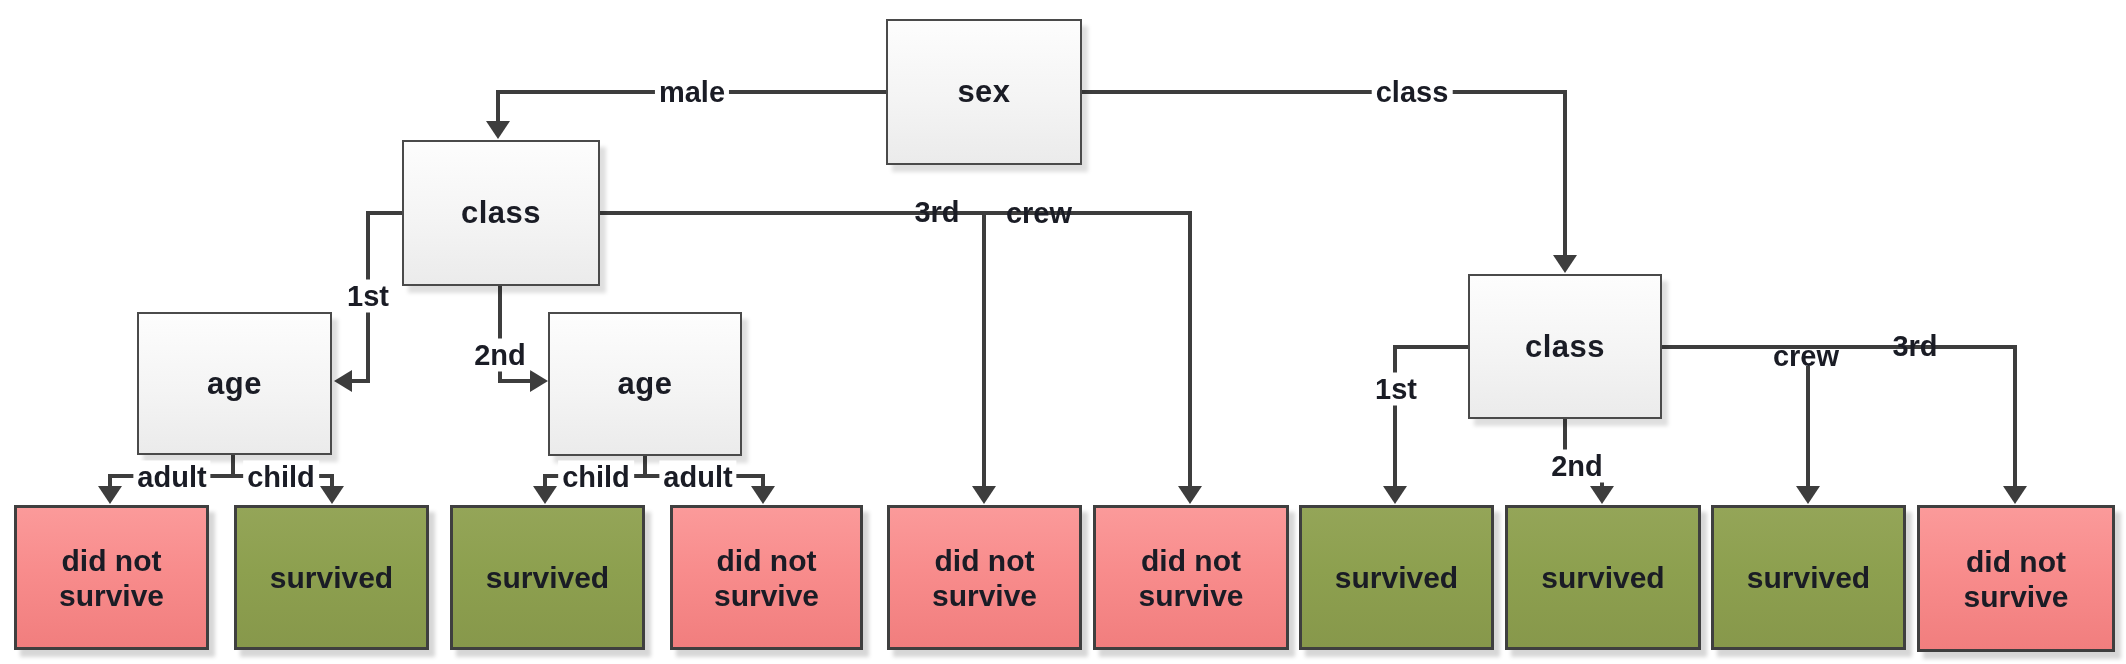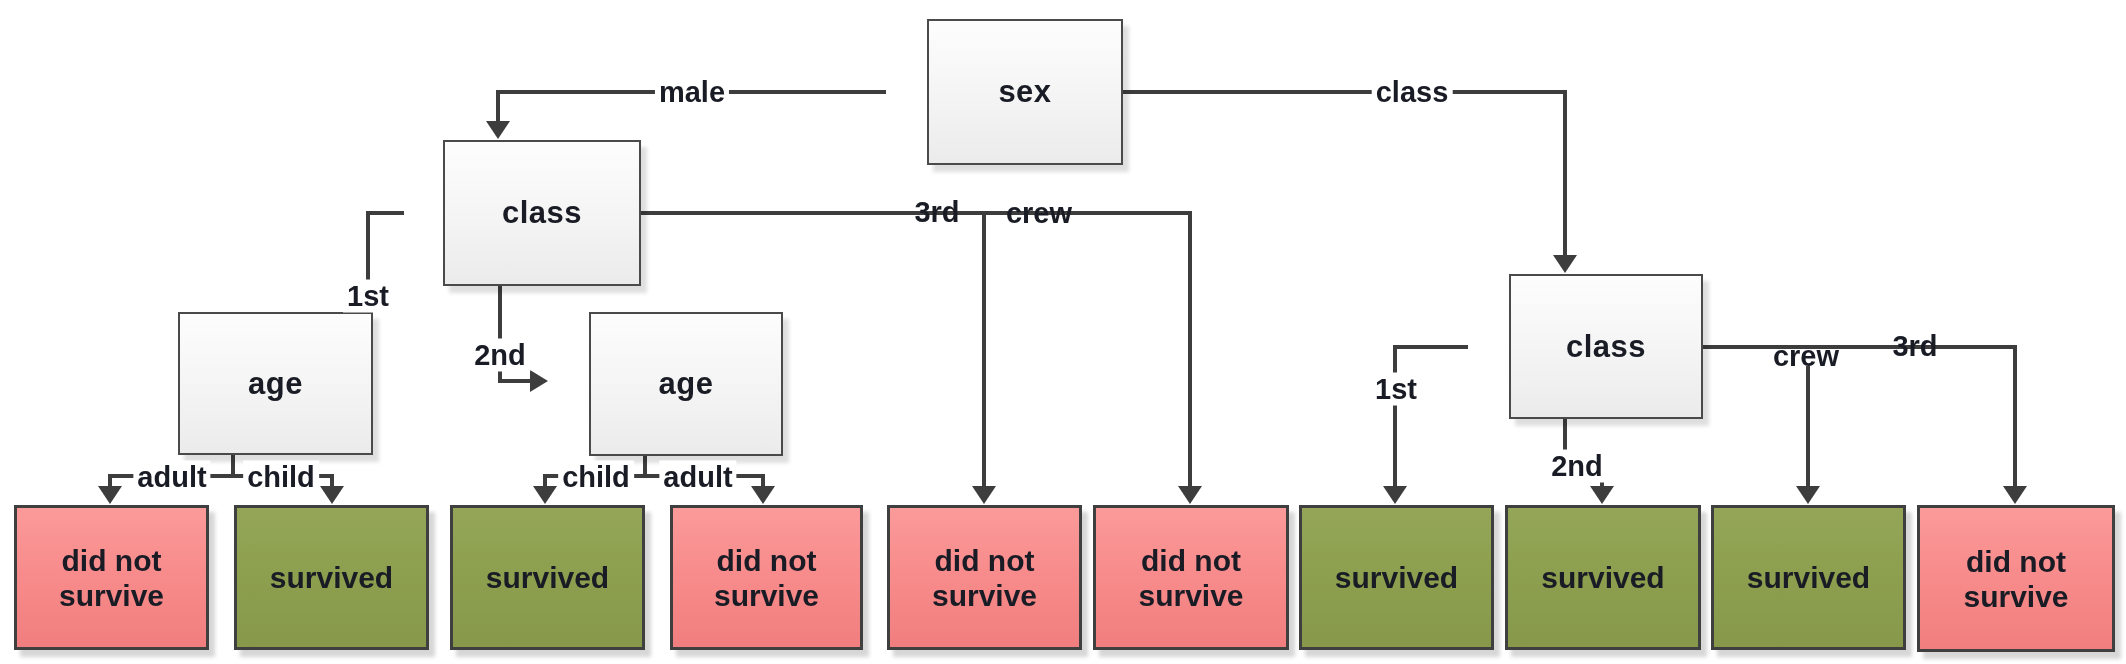--- a/index.html
+++ b/index.html
@@ -13,21 +13,21 @@
   .vl{width:4px;}
   
   .ad{position:absolute;width:0;height:0;border-left:12px solid transparent;border-right:12px solid transparent;border-top:18px solid #3d3d3d;}
   .al{position:absolute;width:0;height:0;border-top:11px solid transparent;border-bottom:11px solid transparent;border-right:18px solid #3d3d3d;}
   .ar{position:absolute;width:0;height:0;border-top:11px solid transparent;border-bottom:11px solid transparent;border-left:18px solid #3d3d3d;}
   
   .node{
     position:absolute;display:flex;align-items:center;justify-content:center;
     background:linear-gradient(180deg,#fdfdfd 0%,#f4f4f4 55%,#ebebeb 100%);
     border:2px solid #4a4a4a;box-shadow:6px 7px 4px rgba(0,0,0,.13);
-    font-size:31px;font-weight:bold;letter-spacing:.5px;box-sizing:border-box;margin-left:41px;
+    font-size:31px;font-weight:bold;letter-spacing:.5px;box-sizing:border-box;
   }
   
   .leaf{
     position:absolute;display:flex;align-items:center;justify-content:center;text-align:center;
     border:3px solid #3f3f3f;box-shadow:6px 7px 4px rgba(0,0,0,.16);
     font-size:30px;font-weight:bold;line-height:35px;padding:0 16px;box-sizing:border-box;
   }
   .leaf.negative{background:linear-gradient(180deg,#fb9a9a 0%,#f88c8c 45%,#f17e7e 100%);}
   .leaf.positive{background:linear-gradient(180deg,#94a558 0%,#8da04f 45%,#87984b 100%);}
   

